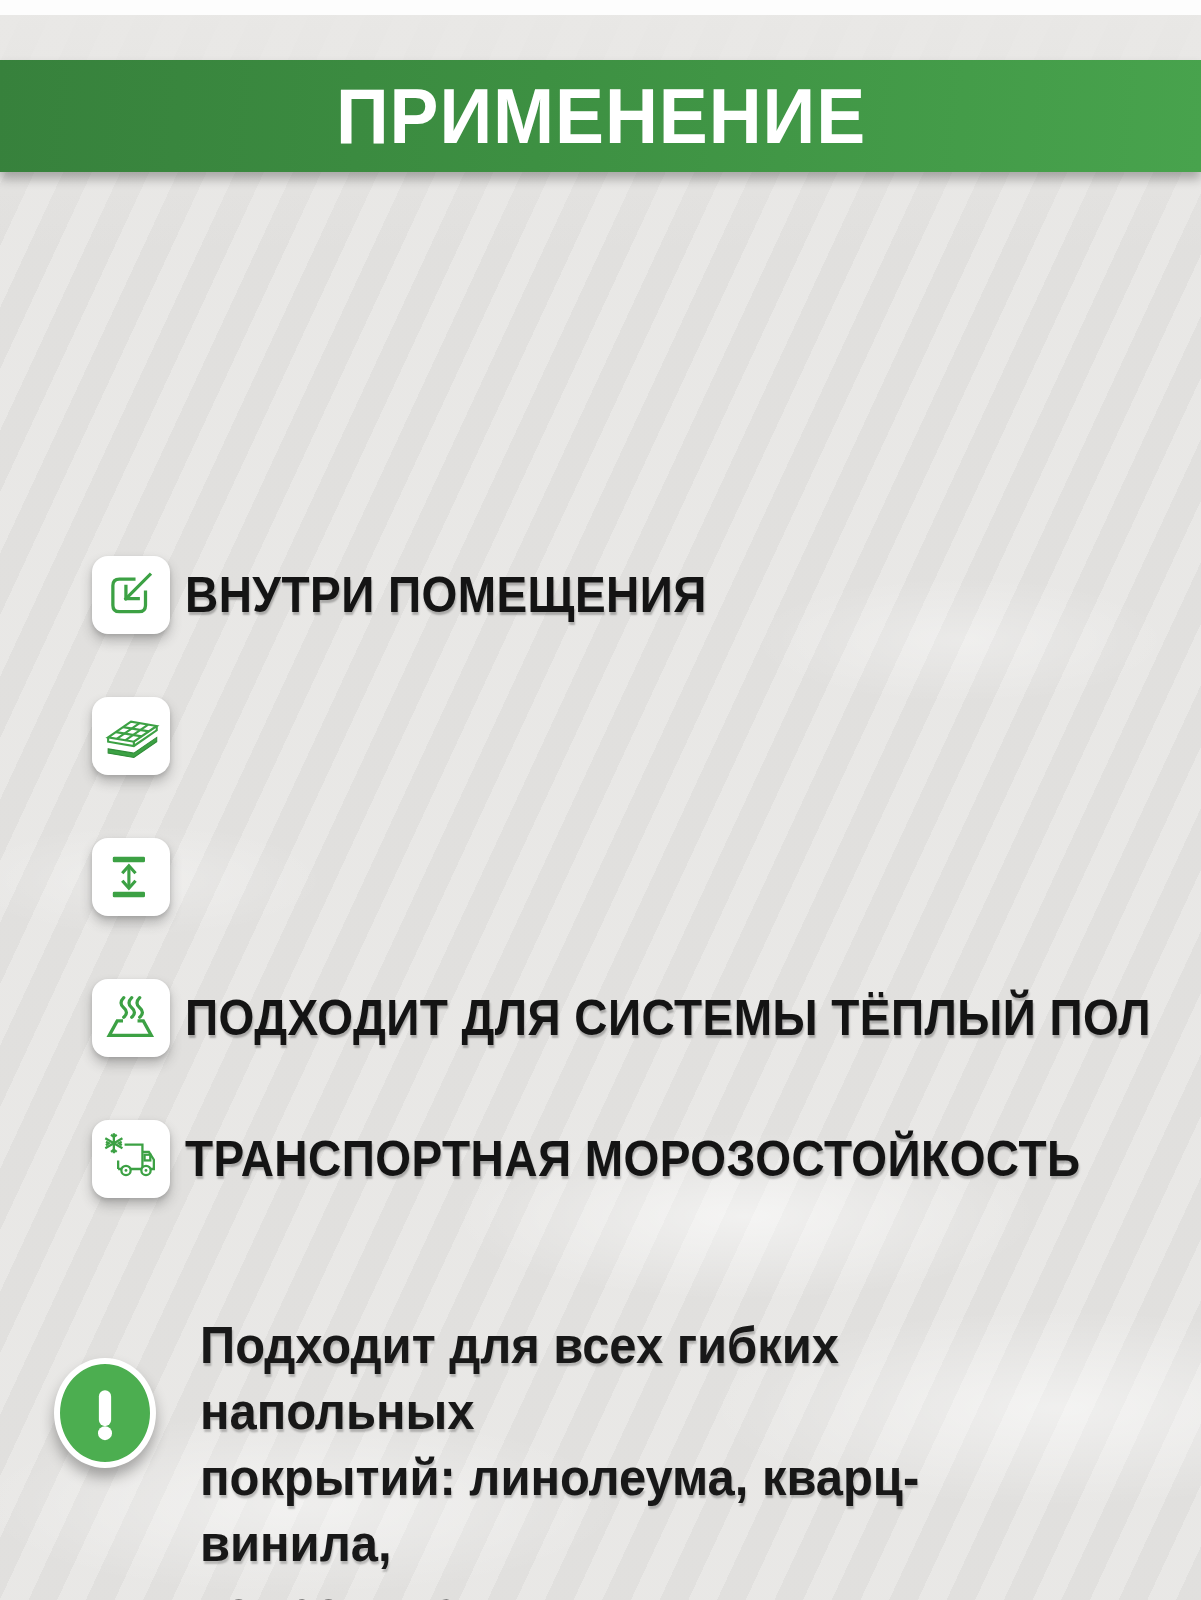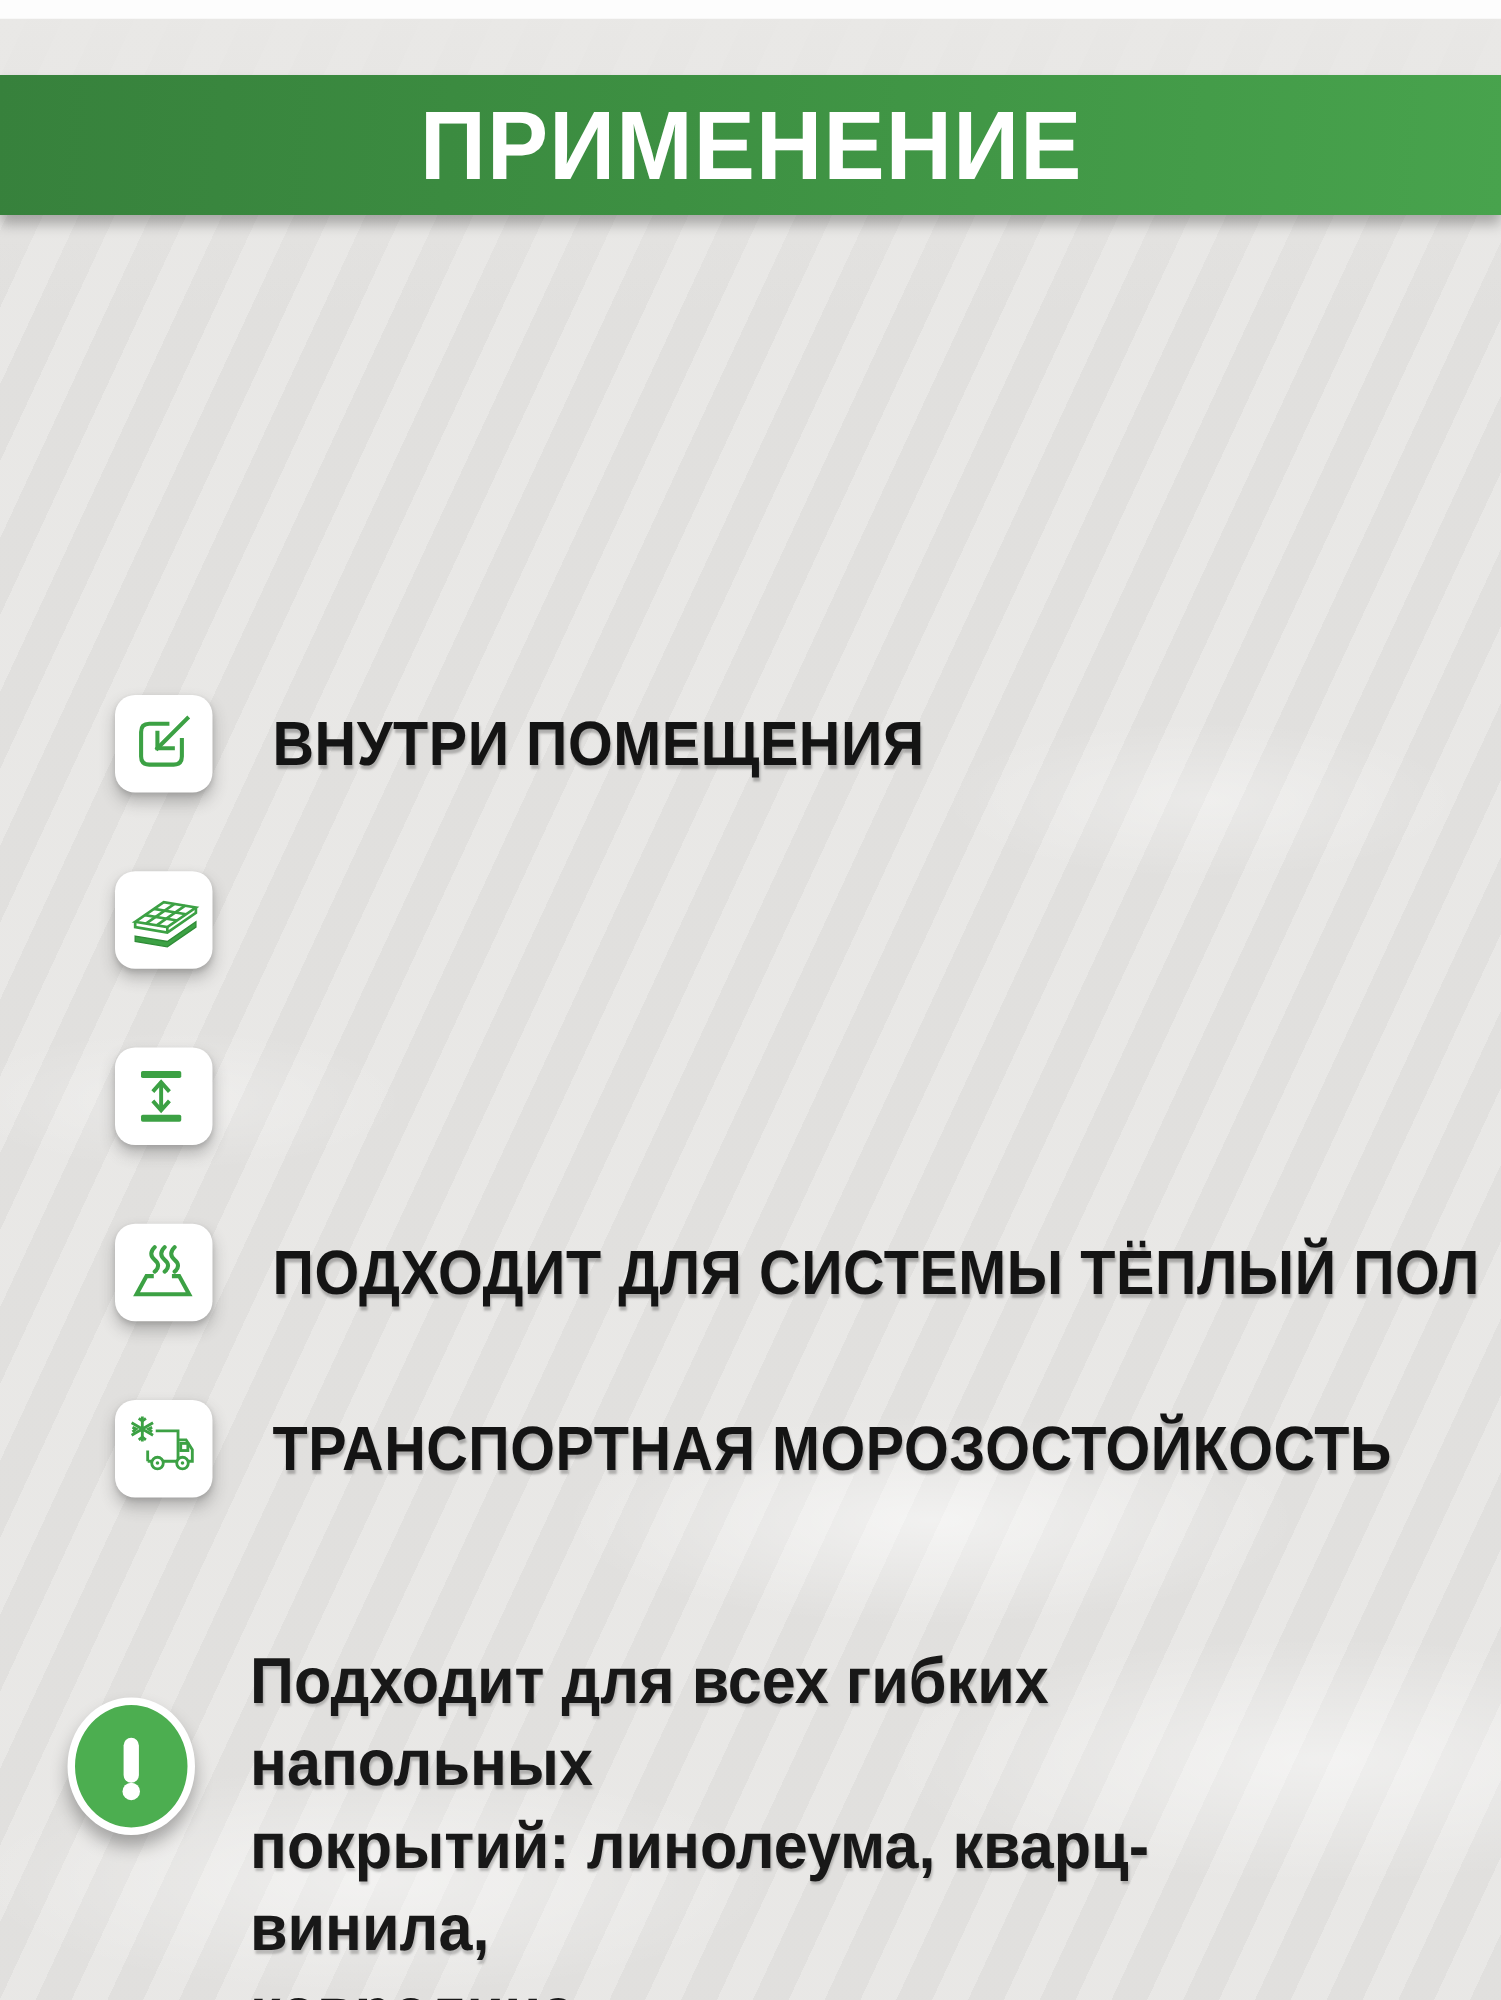--- a/index.html
+++ b/index.html
@@ -75,21 +75,21 @@
   .icon-card {
     width: 78px; height: 78px;
     background: #ffffff;
     border-radius: 16px;
     box-shadow: 0 7px 12px rgba(60,60,60,0.30), 0 2px 4px rgba(0,0,0,0.12);
     display: flex; align-items: center; justify-content: center;
     flex: 0 0 auto;
   }
   .icon-card svg { display: block; }
   .feature-label {
-    margin-left: 48px;
+    margin-left: 15px;
     color: #141414;
     white-space: nowrap;
   }
   .feature-label .cond {
     display: inline-block;
     font-size: 50px;
     font-weight: bold;
     letter-spacing: 0.5px;
     transform: scaleX(0.92);
     transform-origin: 0 50%;

